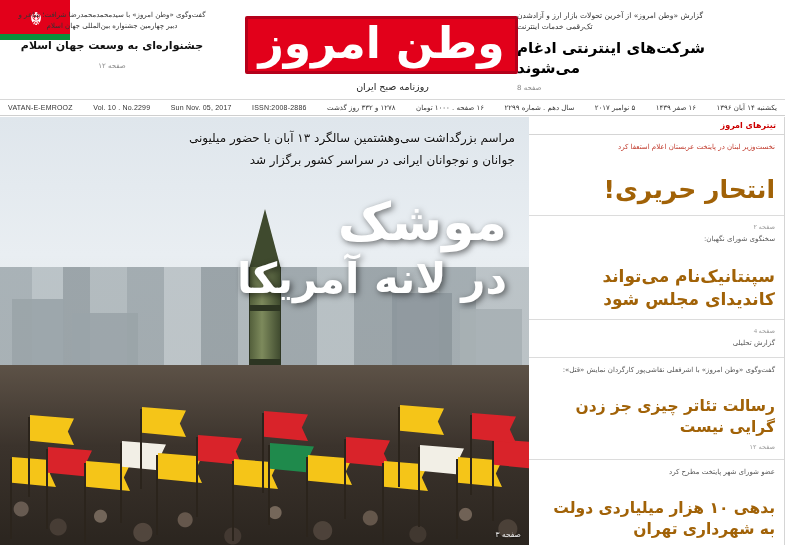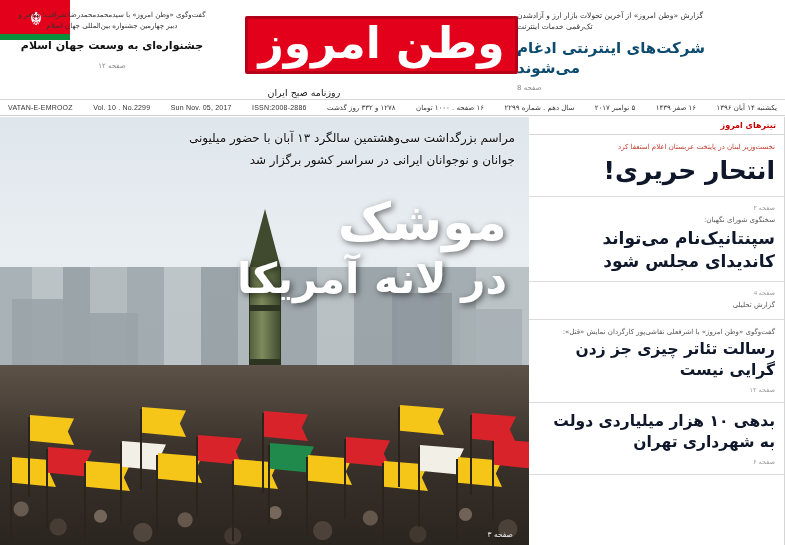--- a/index.html
+++ b/index.html
@@ -18,54 +18,54 @@
 
   .site-url {
     position:absolute; top:8px; left:50%; transform:translateX(-50%);
     font-size:9px; letter-spacing:1px; color:#444; direction:ltr;
     font-family:"Liberation Sans", sans-serif;
     margin-top:9px;
   }
 
   .logo-block {
     position:absolute; top:16px; left:50%; transform:translateX(-50%);
-    width:250px; text-align:left;
+    width:250px; text-align:center;
   }
   .logo-box {
     background:#e2001a; color:#fff; border:3px solid #b5001a;
     padding:2px 10px 6px; display:inline-block; border-radius:2px;
   }
   .logo-text {
     font-family:"DejaVu Sans", sans-serif;
     font-size:44px; font-weight:bold; line-height:1.0; letter-spacing:-1px;
     direction:rtl; white-space:nowrap;
   }
   .logo-sub {
-    margin-top:13px; font-size:9.5px; color:#222; direction:rtl;
+    margin-top:7px; font-size:9.5px; color:#222; direction:rtl;
   }
 
   
   .corner-flag {
     position:absolute; top:0; left:0; width:70px; height:40px;
     background:#e2001a;
   }
   .corner-flag .cf-emblem {
     position:absolute; top:9px; left:26px; width:20px; height:20px;
     color:#fff; font-size:18px; line-height:20px; text-align:center;
   }
   .corner-flag .cf-stripe {
     position:absolute; bottom:0; left:0; right:0; height:6px; background:#0a8f3c;
   }
 
   
   .top-teaser {
     position:absolute; top:10px; right:78px; width:190px; text-align:left;
   }
   .tt-kicker { font-size:7.5px; color:#333; line-height:1.5; }
-  .tt-title { font-size:15px; font-weight:bold; color:#0c4a6e; line-height:1.35; margin-top:5px;}
+  .tt-title { font-size:15px; font-weight:bold; color:#000000; line-height:1.35; margin-top:5px;}
   .tt-page { font-size:7px; color:#888; margin-top:6px; }
 
   
   .top-left-teaser {
     position:absolute; top:10px; left:14px; width:196px; text-align:center;
   }
   .tl-kicker { font-size:7px; color:#333; line-height:1.6; }
   .tl-title { font-size:11px; font-weight:bold; color:#111; line-height:1.4; margin-top:6px; }
   .tl-page { font-size:7px; color:#888; margin-top:8px; }
 
@@ -185,37 +185,37 @@
   }
   .ph-line1 {
     font-size:52px; font-weight:bold; line-height:1.05;
     text-shadow:2px 2px 6px rgba(0,0,0,.55);
   }
   .ph-line2 {
     font-size:42px; font-weight:bold; line-height:1.1; margin-top:6px;
     text-shadow:2px 2px 6px rgba(0,0,0,.55);
   }
   .photo-page {
-    position:absolute; bottom:6px; right:16px; font-size:7.5px; color:#f3f3f3;
+    position:absolute; bottom:6px; right:8px; font-size:7.5px; color:#f3f3f3;
     text-shadow:0 1px 2px rgba(0,0,0,.7);
     padding-left:25px;
   }
 
   
   .rc-head {
     height:18px; border-bottom:1px solid #d5d5d5;
     display:flex; align-items:center; justify-content:flex-start;
     padding:0 8px; font-size:8px; color:#c00; font-weight:bold;
   }
   .item {
     padding:7px 9px 8px; border-bottom:1px solid #dcdcdc; text-align:right;
   }
   .item-kicker { font-size:7px; color:#c0392b; line-height:1.6; }
   .item-kicker.dark { color:#555; }
-  .item-title { font-weight:bold; color:#0f172a; margin-top:1px; line-height:1.35; }
+  .item-title { font-weight:bold; color:#a16207; margin-top:20px; line-height:1.35; }
   .t-xl { font-size:25px; }
   .t-lg { font-size:17px; }
   .t-md { font-size:15.5px; }
   .item-page { font-size:6.5px; color:#9a9a9a; margin-bottom:3px;font-family:Liberation Serif, serif; }
   .page-tag { font-size:6.5px; color:#9a9a9a; margin-top:5px; }
 </style>
 </head>
 <body>
 
 <div class="page">
@@ -283,20 +283,21 @@
         <div class="item-kicker dark">گزارش تحلیلی</div>
       </div>
 
       <div class="item">
         <div class="item-kicker dark">گفت‌وگوی «وطن امروز» با اشرفعلی نقاشی‌پور کارگردان نمایش «قتل»:</div>
         <div class="item-title t-md">رسالت تئاتر چیزی جز زدن گرایی نیست</div>
         <div class="page-tag">صفحه ۱۲</div>
       </div>
 
       <div class="item">
+        <div class="item-kicker dark">عضو شورای شهر پایتخت مطرح کرد</div>
         <div class="item-title t-md">بدهی ۱۰ هزار میلیاردی دولت به شهرداری تهران</div>
         <div class="page-tag">صفحه ۶</div>
       </div>
     </div>
 
     <div class="photo-col">
       <div class="scene">
         <div class="sky"></div>
         <div class="skyline"></div>
 

